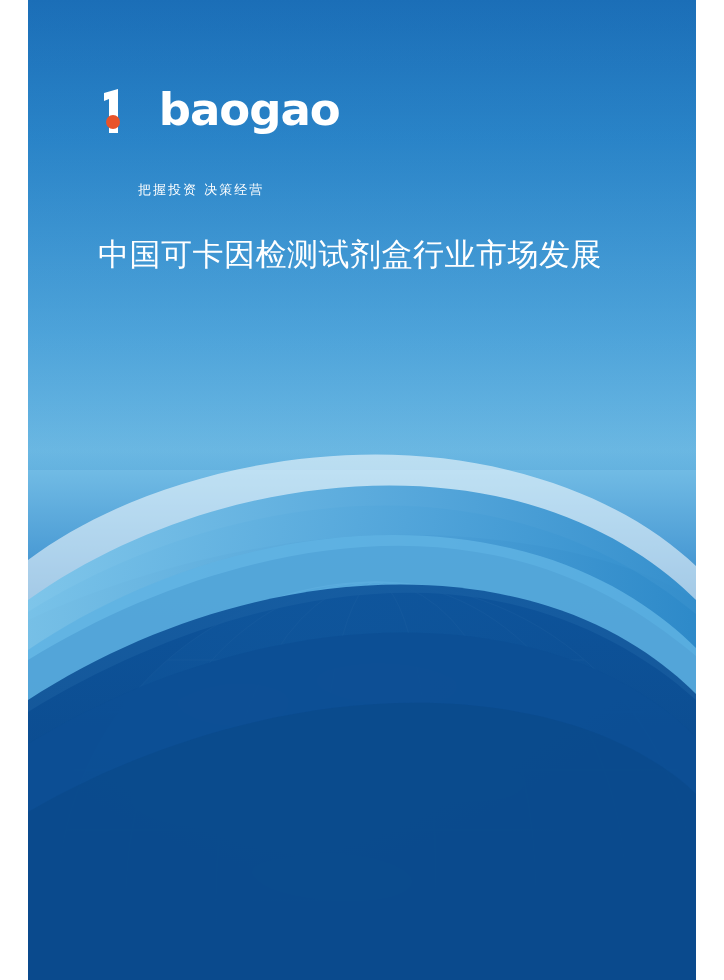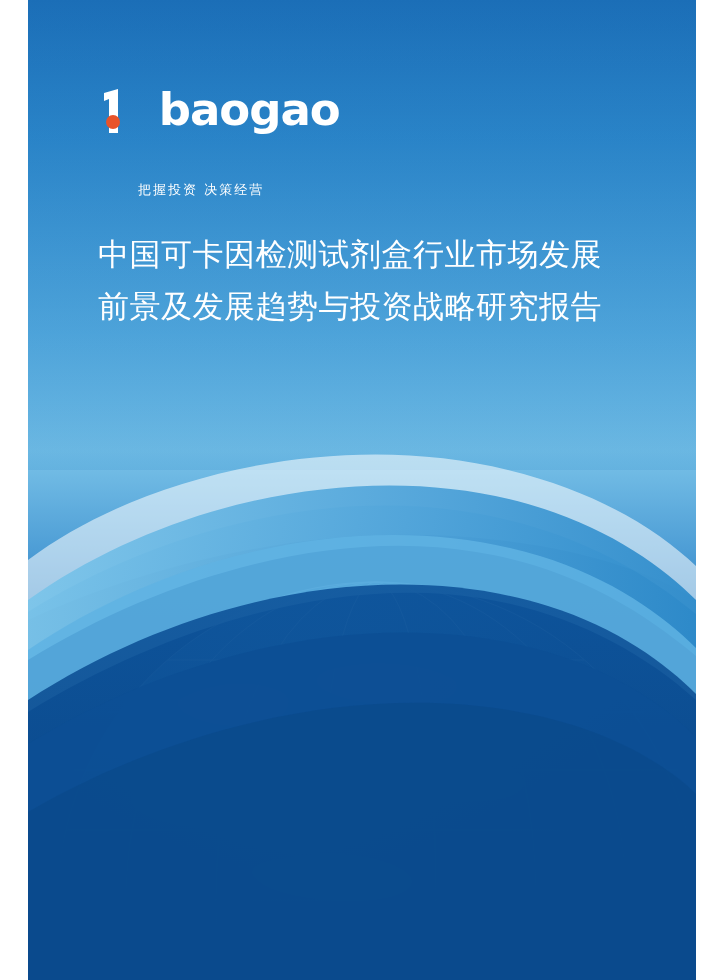--- a/index.html
+++ b/index.html
@@ -178,17 +178,16 @@
         <circle cx="13" cy="35" r="7" fill="#e8532a"></circle>
       </svg>
       <div class="logo-text">
         <span class="five">&nbsp;&nbsp;&nbsp;&nbsp;</span><span>baogao</span>
       </div>
       <div class="logo-slogan">把握投资 决策经营</div>
     </div>
 
     <div class="title">
       <span class="title-line">中国可卡因检测试剂盒行业市场发展</span>
-      <span class="title-line">前景及发展趋势与投资战略研究报告</span>
     </div>
 
   </div>
 </div>
 
 </body></html>

